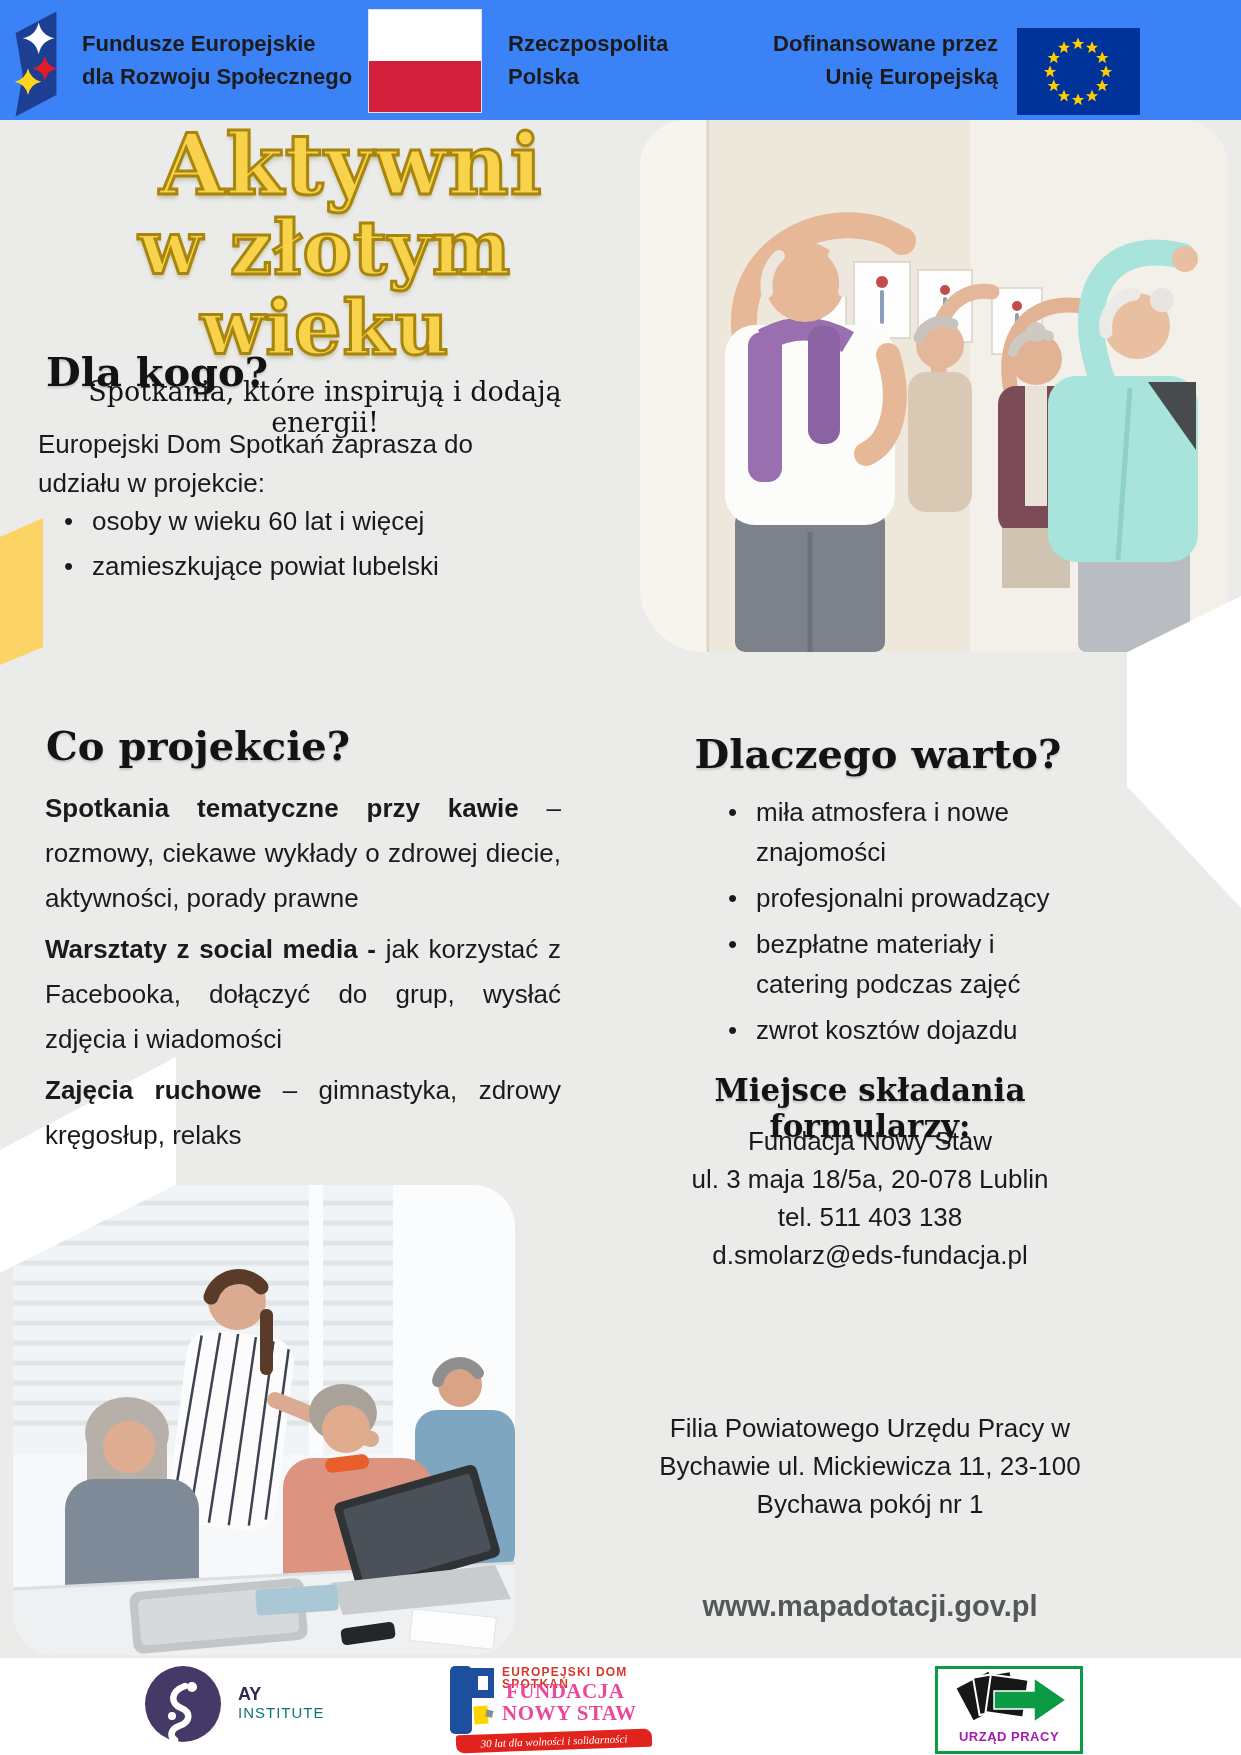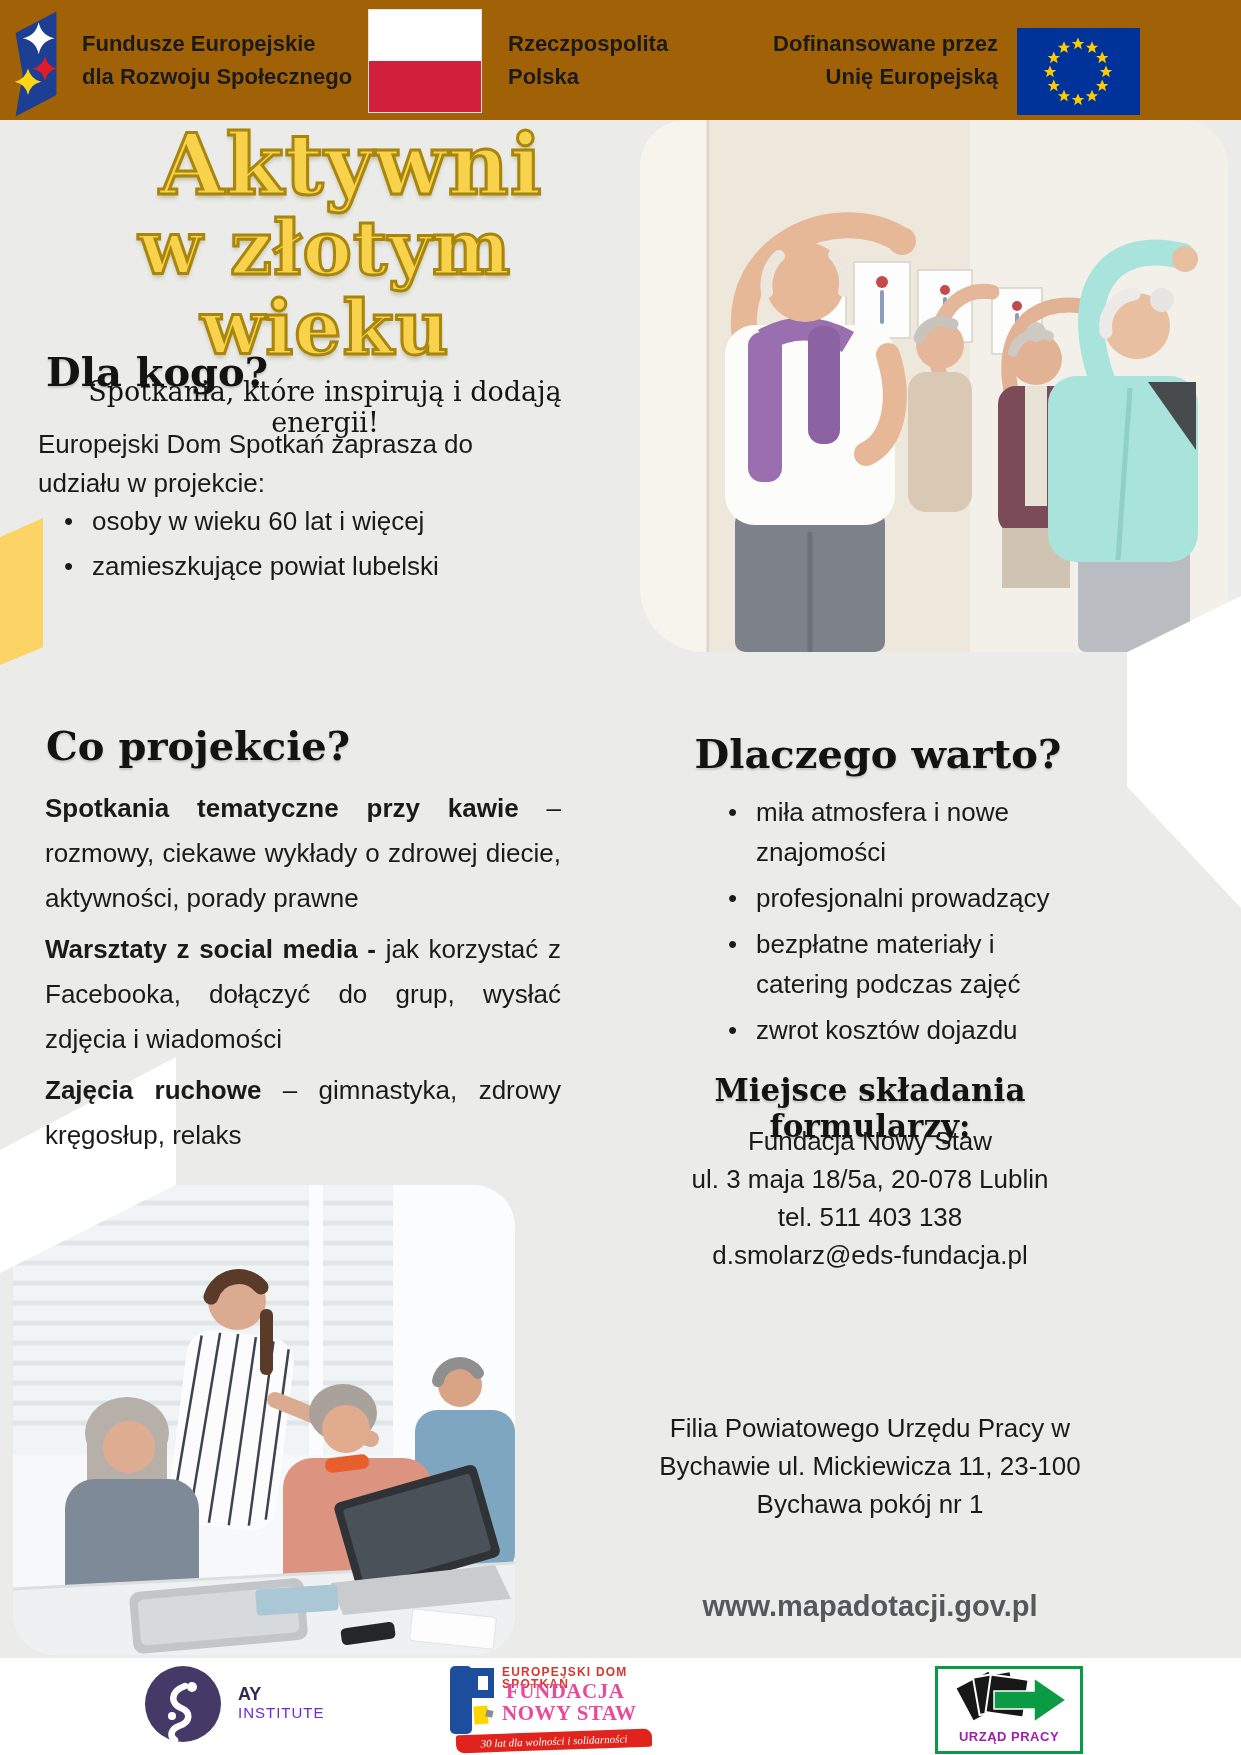--- a/index.html
+++ b/index.html
@@ -1,20 +1,20 @@
 <!DOCTYPE html>
 <html><head>
 <meta charset="utf-8">
 <style>
   html,body{margin:0;padding:0;background:#ffffff;}
   .page{position:relative;width:1241px;height:1755px;background:#ffffff;overflow:hidden;
         font-family:"Liberation Sans",sans-serif;color:#1c1c1c;}
   .abs{position:absolute;}
   
-  .header{left:0;top:0;width:1241px;height:120px;background:#a16207;z-index:6;}
+  .header{left:0;top:0;width:1241px;height:120px;background:#3b82f6;z-index:6;}
   .hdr-text{font-weight:bold;font-size:22px;line-height:33px;color:#1b1b1b;}
   .hdr-right{text-align:right;}
   .pl-flag{width:114px;height:104px;border:1px solid #e2e2e2;box-sizing:border-box;}
   .pl-flag .w{height:50%;background:#ffffff;}
   .pl-flag .r{height:50%;background:#d21f3c;}
   
   .main-bg{left:0;top:120px;width:1241px;height:1538px;background:#ebece9;z-index:0;}
   .accent{z-index:3;}
   
   .title-wrap{left:40px;top:122px;width:570px;text-align:center;z-index:4;}
@@ -45,21 +45,21 @@
   
   .yellow-par{left:0;top:518px;width:43px;height:147px;background:#fbd465;
               clip-path:polygon(0 13%,100% 0,100% 88%,0 100%);}
   .chev-right{left:1127px;top:596px;width:114px;height:312px;background:#ffffff;
               clip-path:polygon(0 18%,100% 0,100% 100%,0 61%);}
   .chev-left{left:0;top:1057px;width:176px;height:216px;background:#ffffff;
              clip-path:polygon(0 43%,100% 0,100% 59%,0 100%);}
   
   .footer{left:0;top:1658px;width:1241px;height:97px;background:#ffffff;z-index:6;}
   .ay-name{font-size:18px;font-weight:bold;color:#2e2b52;line-height:20px;}
-  .ay-sub{font-size:15px;color:#6d28d9;letter-spacing:1px;line-height:18px;}
+  .ay-sub{font-size:15px;color:#0f766e;letter-spacing:1px;line-height:18px;}
   .fns-small{font-size:12px;font-weight:bold;letter-spacing:1.2px;color:#d6372e;line-height:12px;}
   .fns-name{font-family:"Liberation Serif",serif;font-weight:bold;font-size:21px;
             color:#ec4899;line-height:22px;letter-spacing:0.5px;}
   .fns-banner{width:196px;height:18px;background:#e0231c;transform:rotate(-2deg);
               border-radius:3px 8px 3px 8px;color:#ffffff;text-align:center;
               font-family:"Liberation Serif",serif;font-style:italic;font-size:11px;line-height:18px;}
   .up-box{width:148px;height:88px;background:#ffffff;border:3px solid #0a9b44;box-sizing:border-box;}
   .up-label{font-size:13px;font-weight:bold;color:#a21caf;letter-spacing:0.5px;text-align:center;}
 </style>
 </head>

